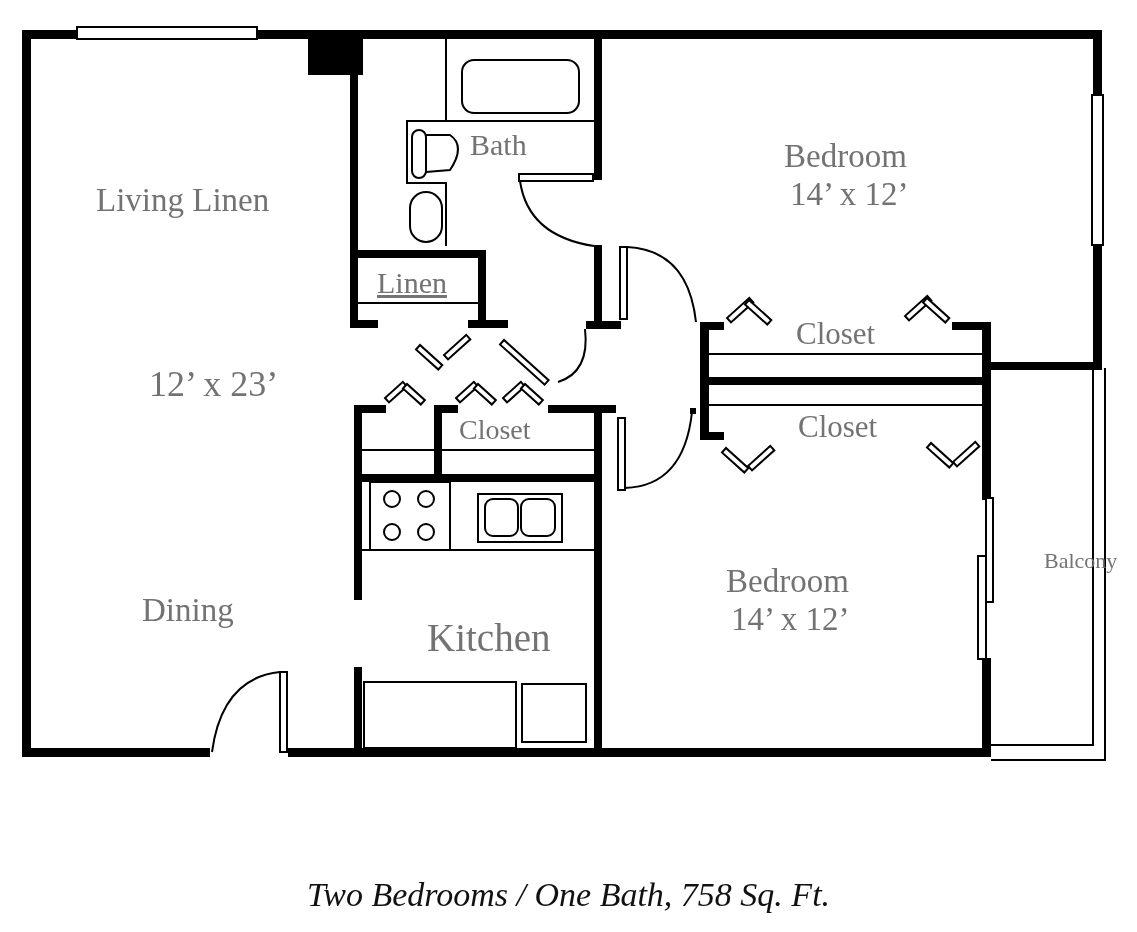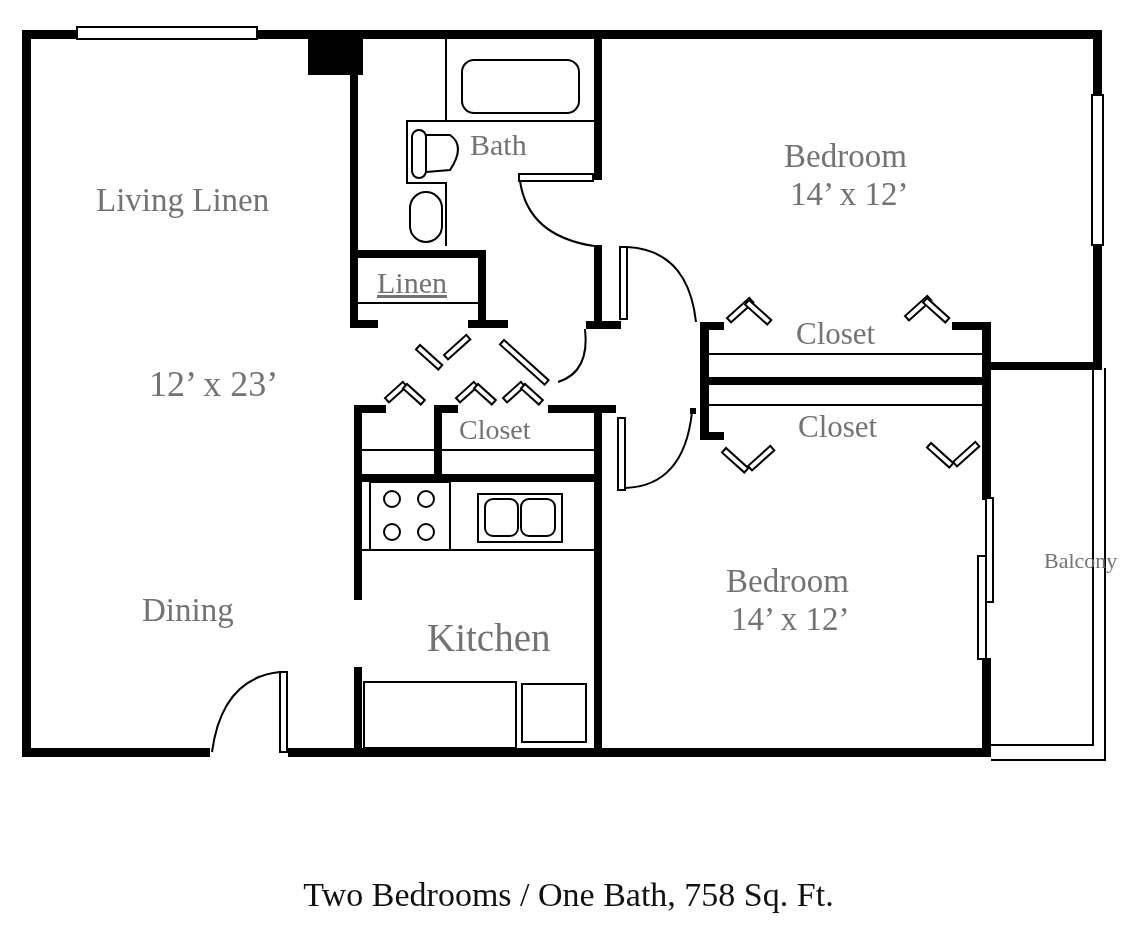--- a/index.html
+++ b/index.html
@@ -1,19 +1,19 @@
 <!DOCTYPE html>
 <html><head>
 <meta charset="utf-8">
 <style>
   html, body { margin:0; padding:0; background:#ffffff; }
   body { width:1137px; height:932px; position:relative; overflow:hidden; font-family:"DejaVu Serif", serif; }
   #plan { position:absolute; left:0; top:0; }
   .lbl { position:absolute; color:#737373; font-family:"Liberation Serif", "DejaVu Serif", serif; white-space:nowrap; line-height:1; }
-  .caption { position:absolute; left:0; width:1137px; top:876px; text-align:center; font-family:"Liberation Serif","DejaVu Serif",serif; font-size:34px; color:#111; }
+  .caption { position:absolute; left:0; width:1137px; top:876px; text-align:center; font-family:"Liberation Serif","DejaVu Serif",serif; font-style:italic; font-size:34px; color:#111; }
 </style>
 </head>
 <body>
 
 <svg id="plan" width="1137" height="932" viewBox="0 0 1137 932">
   <g fill="#000">
 
     <rect x="22" y="30" width="1080" height="9"></rect>
 
     <rect x="22" y="30" width="9" height="727"></rect>

